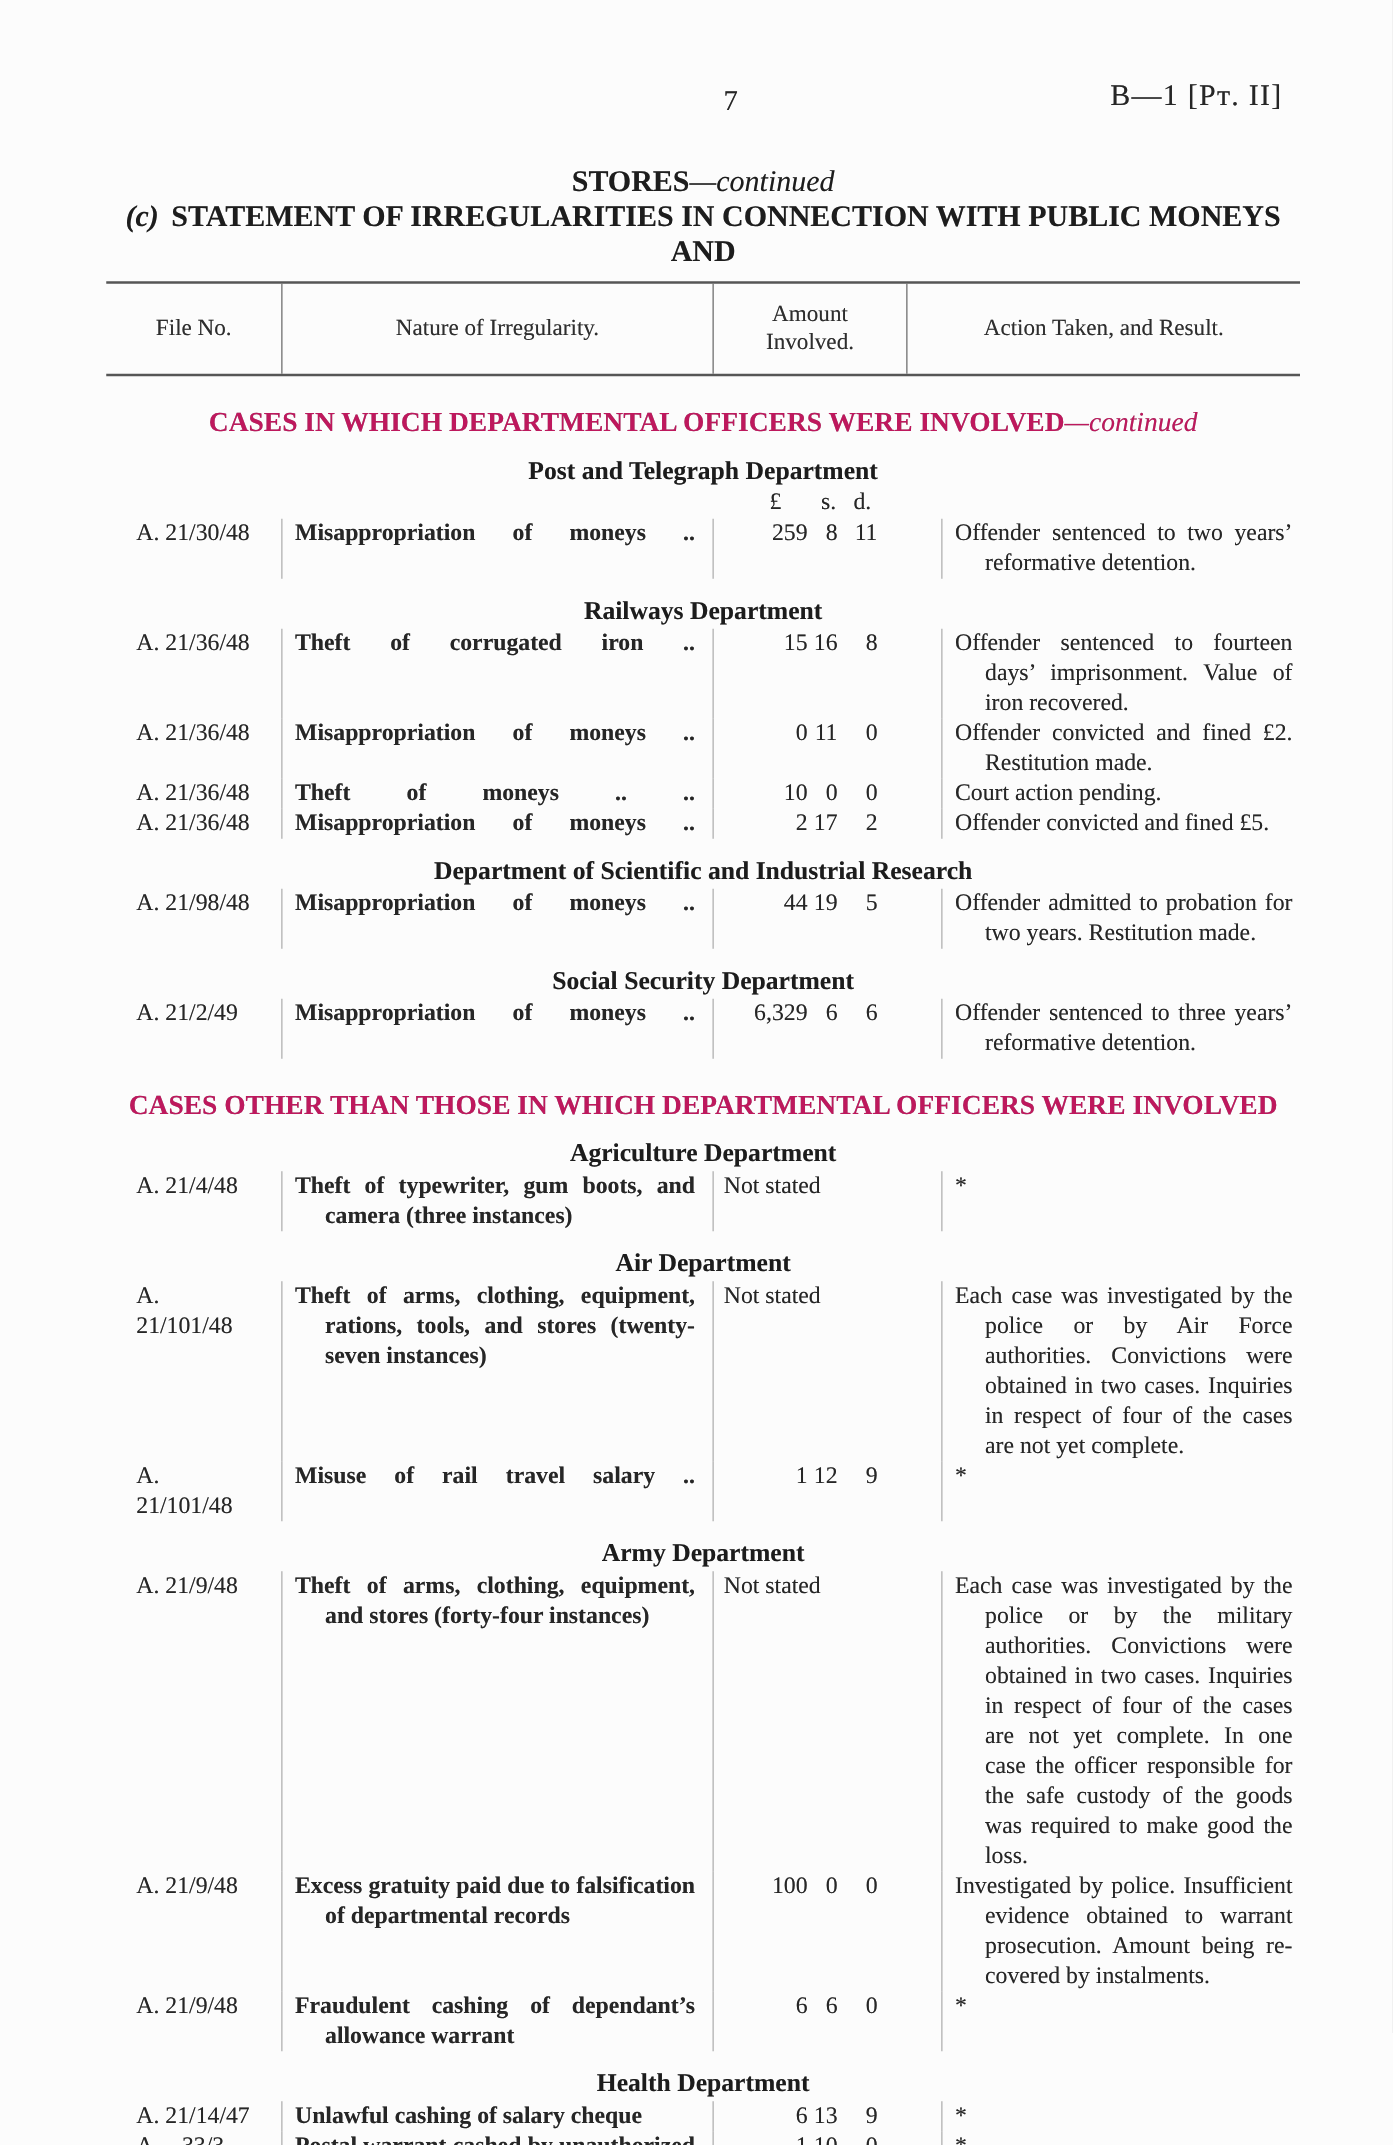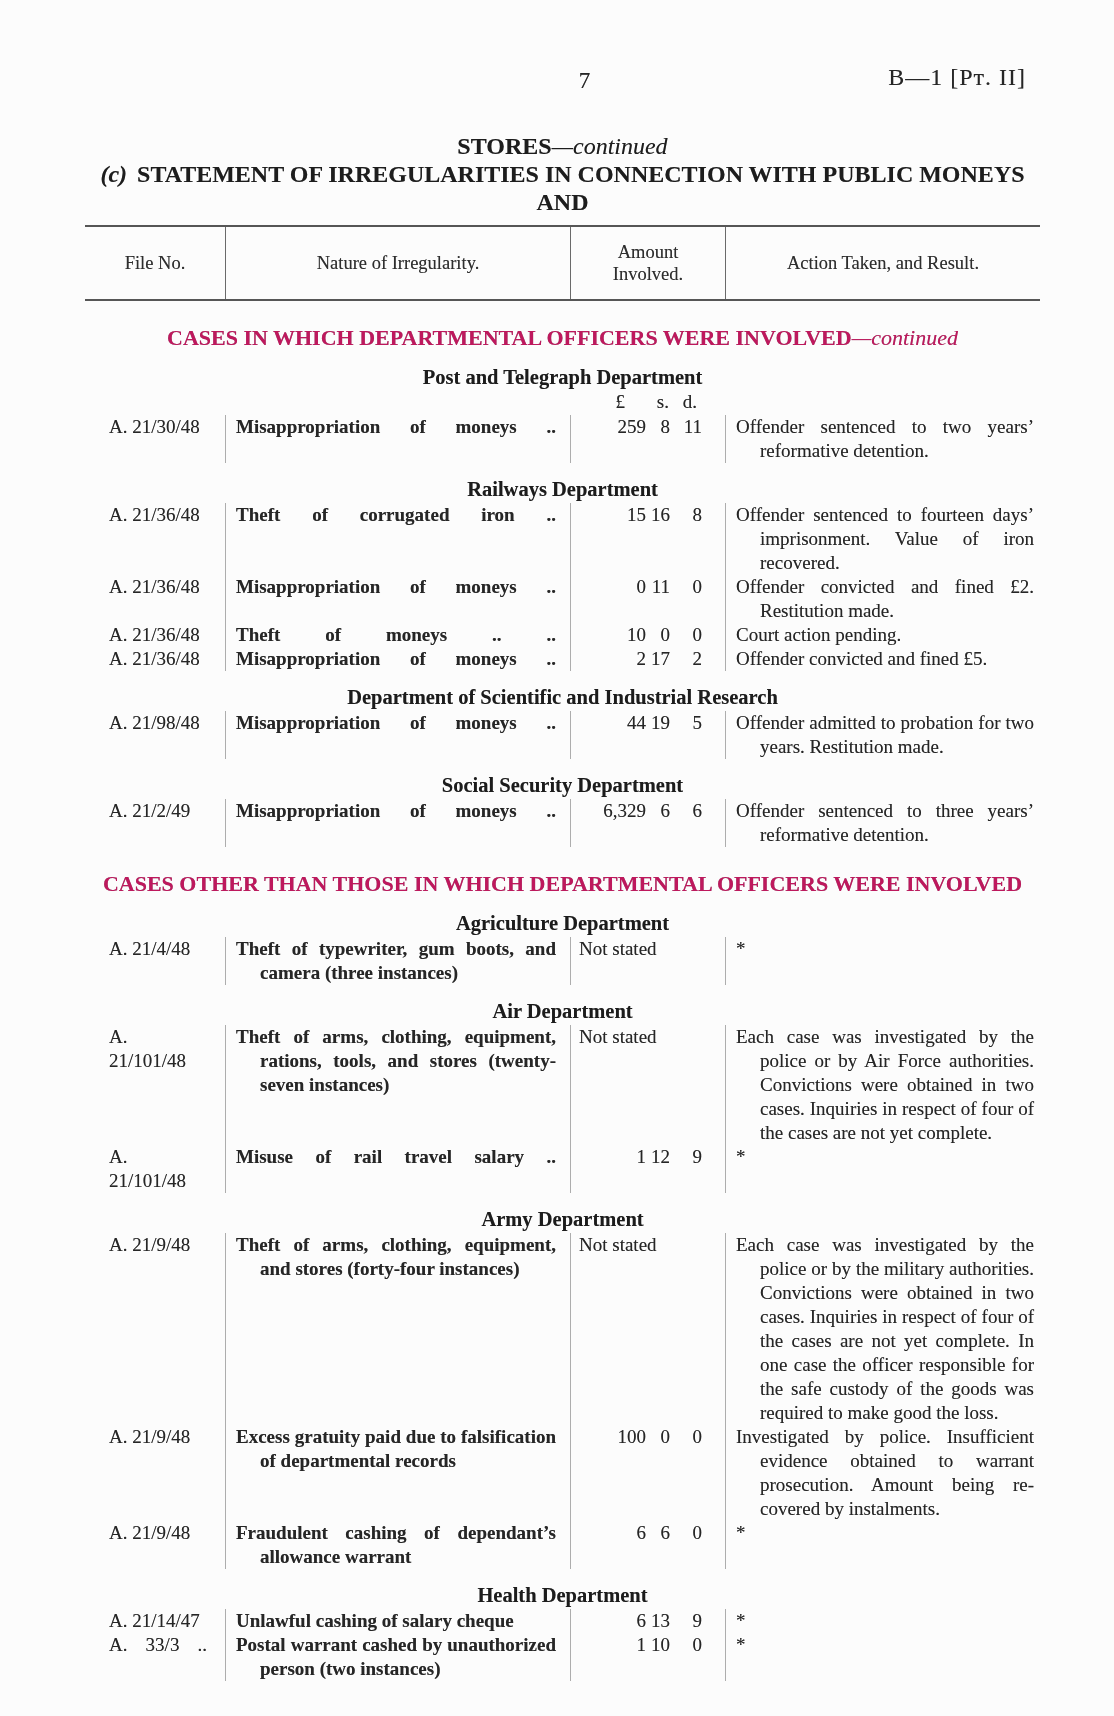--- a/index.html
+++ b/index.html
@@ -46,21 +46,21 @@
   .cur .cl{flex:0 0 75px;text-align:right;padding-right:20px;box-sizing:border-box;}
   .cur .cs{flex:0 0 24px;text-align:right;}
   .cur .cd{flex:0 0 32px;text-align:right;padding-right:4px;box-sizing:border-box;}
 
   
   .row{display:grid;grid-template-columns:140px 345px 155px 315px;font-size:19px;line-height:24px;min-height:24px;}
   .cell{box-sizing:border-box;}
   .c-file{padding-left:24px;padding-right:18px;}
   .c-nature,.c-amount,.c-action{border-left:1px solid #adadad;}
   .c-nature{padding:0 14px 0 34px;text-indent:-24px;text-align:justify;font-weight:bold;}
-  .c-action{padding:0 6px 0 34px;text-indent:-24px;text-align:justify;}
+  .c-action{padding:0 6px 0 34px;text-indent:-24px;text-align:justify;margin-left:28px;}
   .c-amount{display:flex;align-items:flex-start;}
   .a-l{flex:0 0 75px;text-align:right;}
   .a-s{flex:0 0 24px;text-align:right;}
   .a-d{flex:0 0 32px;text-align:right;}
   .a-text{padding-left:8px;}
   .jl{text-align-last:justify;}
 </style>
 </head>
 <body>
 

